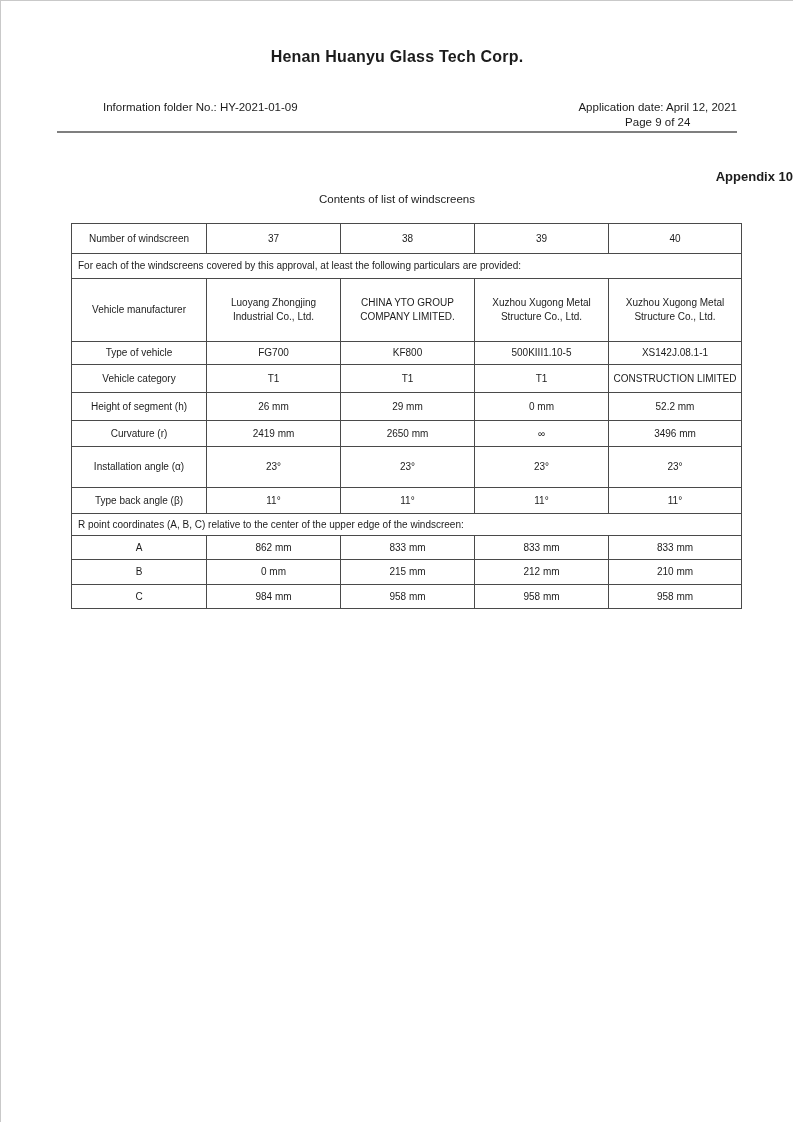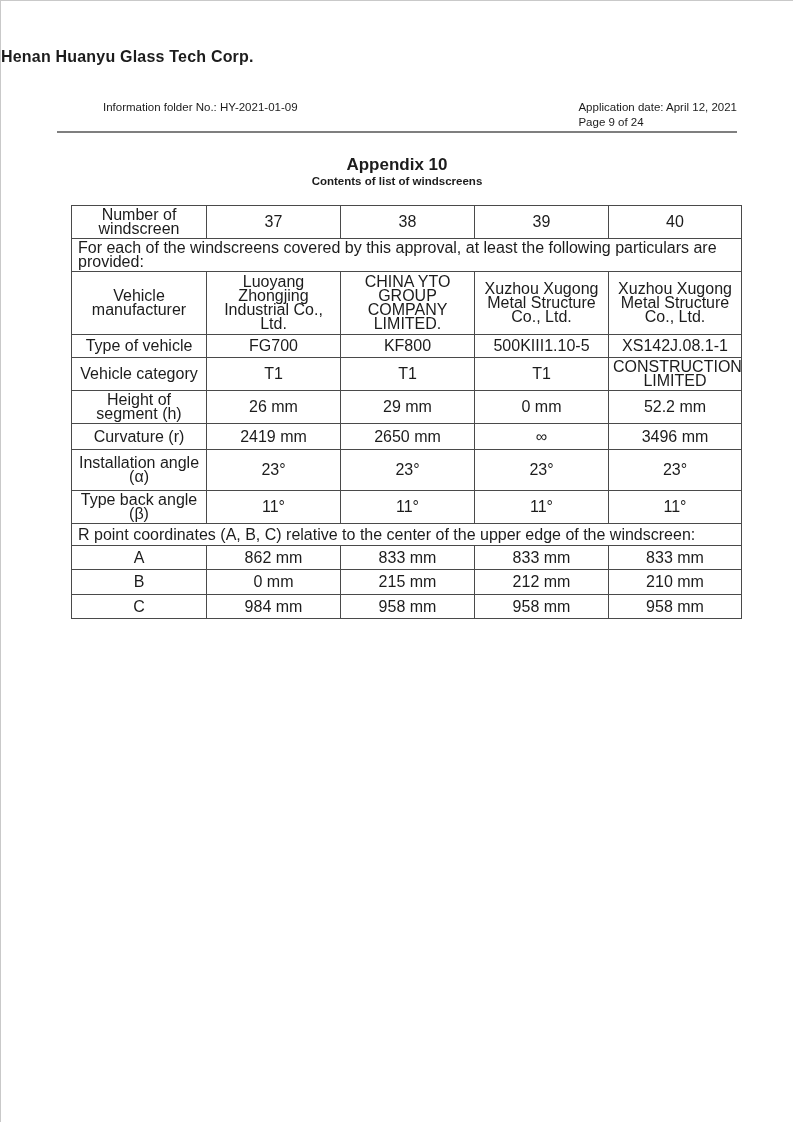--- a/index.html
+++ b/index.html
@@ -14,61 +14,63 @@
     background: #ffffff;
     border-left: 1px solid #c9c9c9;
     border-top: 1px solid #c9c9c9;
     box-sizing: border-box;
     font-family: "Liberation Sans", "DejaVu Sans", sans-serif;
     color: #1c1c1c;
     overflow: hidden;
   }
   .company-title {
     margin-top: 47px;
+    text-align: center;
     font-size: 16px;
     font-weight: bold;
     letter-spacing: 0.2px;
   }
   .header-block {
     margin: 34px 56px 0 56px;
     font-size: 11.5px;
     line-height: 15px;
     display: flex;
     justify-content: space-between;
     align-items: flex-start;
   }
   .info-folder {
     padding-left: 46px;
   }
   .header-right {
-    text-align: left;
+    text-align: center;
   }
   .header-rule {
     margin: 1px 56px 0 56px;
     height: 0;
     border: none;
     border-top: 2px solid #7f7f7f;
   }
   .appendix-title {
-    margin-top: 22px;
-    text-align: center;
-    font-size: 17px;
+    margin-top: 36px;
+    text-align: right;
+    font-size: 13px;
     font-weight: bold;
   }
   .doc-subtitle {
+    margin-top: 9px;
     text-align: center;
     font-size: 11.5px;
-    font-weight: bold;
+    font-weight: normal;
   }
   table.spec {
     margin: 18px 0 0 70px;
     width: 670px;
     border-collapse: collapse;
     table-layout: fixed;
-    font-size: 16px;
+    font-size: 10px;
     line-height: 14px;
     color: #1c1c1c;
   }
   table.spec td {
     border: 1px solid #4a4a4a;
     text-align: center;
     vertical-align: middle;
     padding: 2px 4px;
     box-sizing: border-box;
     overflow: hidden;

